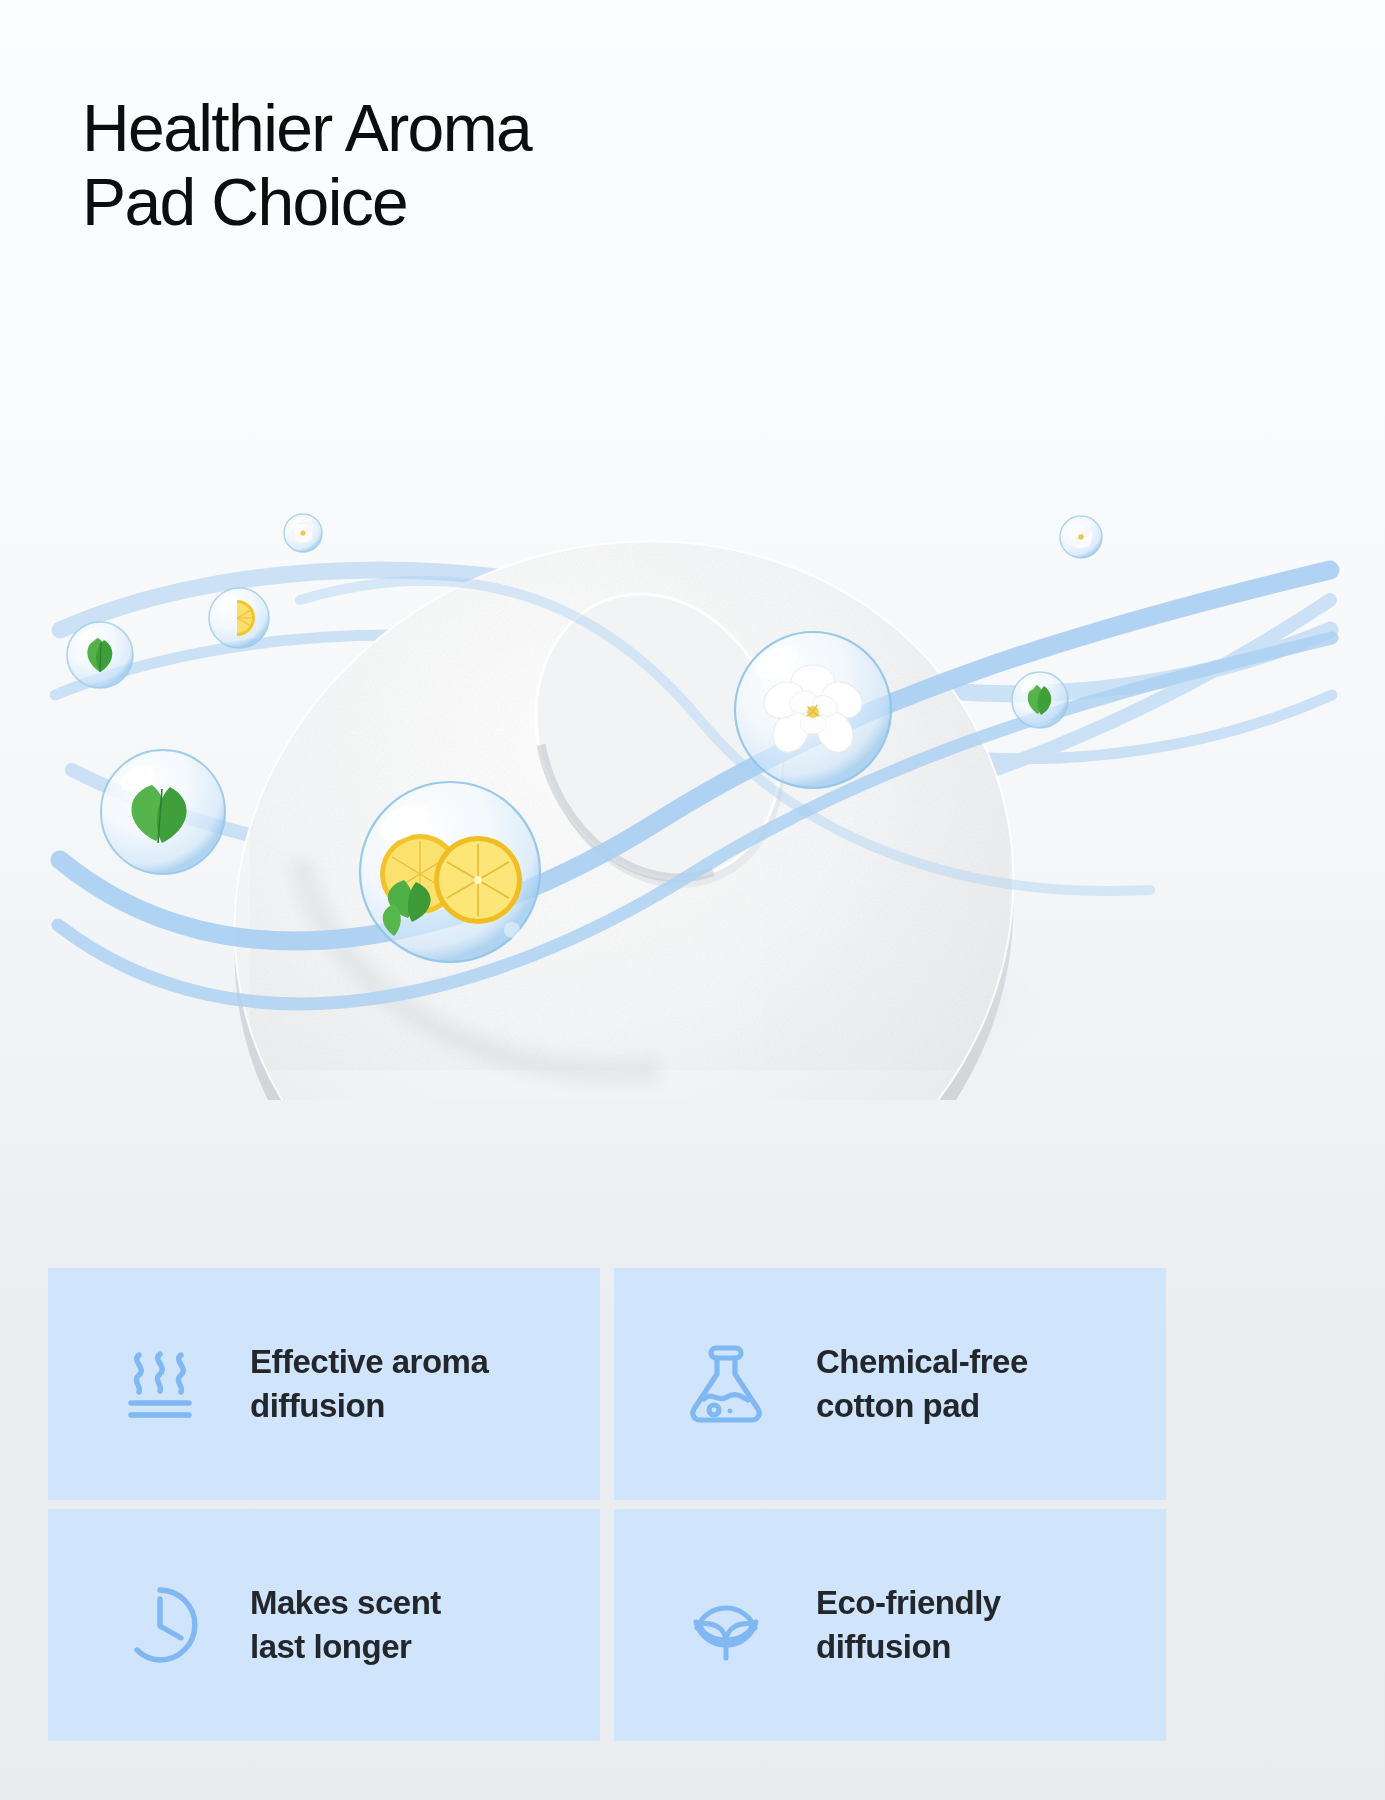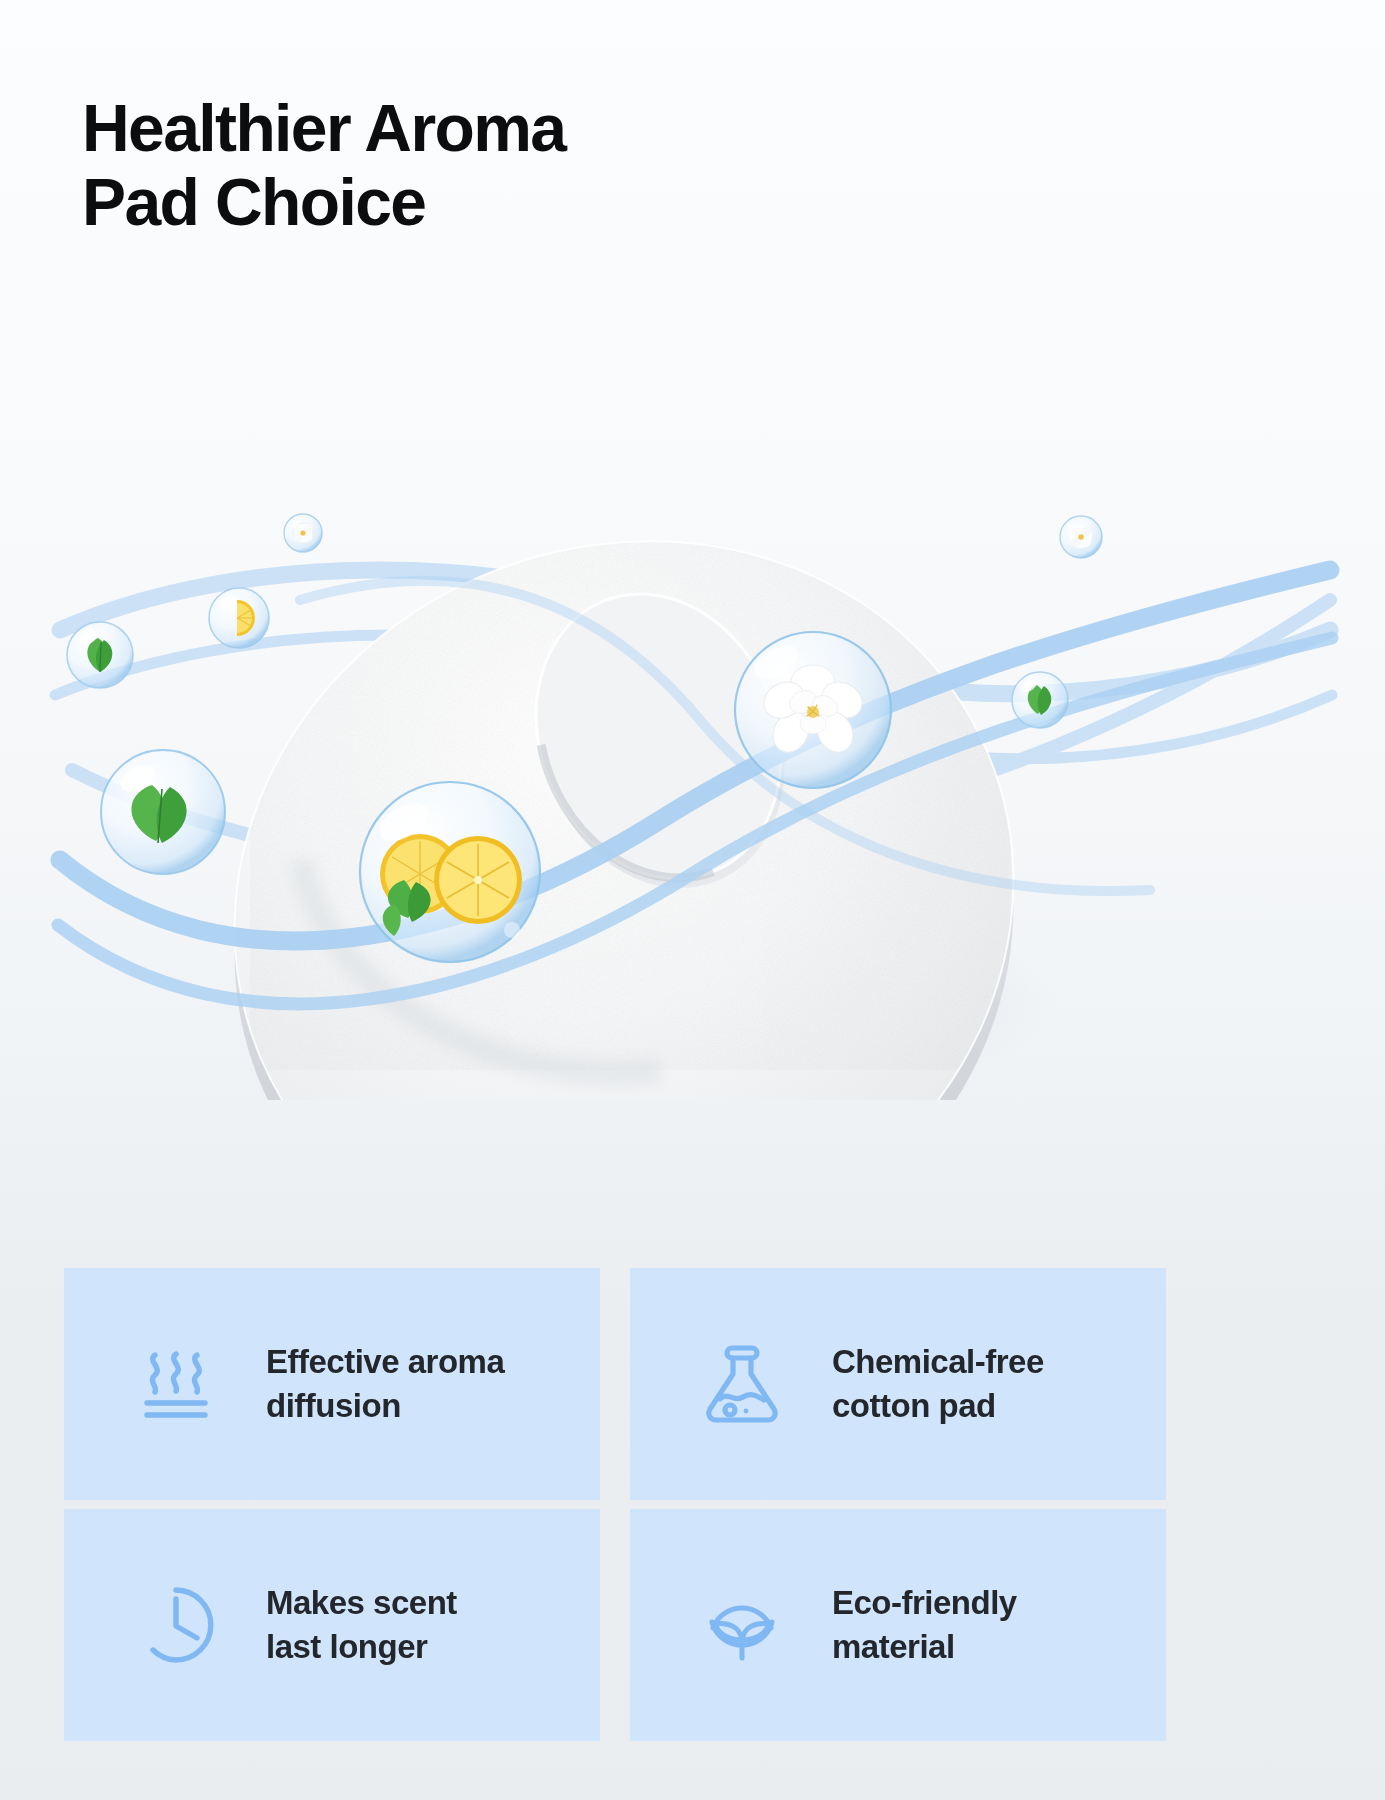--- a/index.html
+++ b/index.html
@@ -24,21 +24,21 @@
   }
 
   
   .headline {
     position: absolute;
     left: 82px;
     top: 92px;
     width: 760px;
     font-size: 66px;
     line-height: 1.12;
-    font-weight: 700;
+    font-weight: 400;
     letter-spacing: -1.6px;
     color: #0B0D0F;
     white-space: pre-line;
   }
 
   
   .hero {
     position: absolute;
     left: 0;
     top: 300px;
@@ -58,21 +58,20 @@
     grid-template-rows: 232px 232px;
     column-gap: 14px;
     row-gap: 9px;
   }
 
   .feature-card {
     background: #D0E4FC;
     display: flex;
     align-items: center;
     padding-left: 62px;
-    margin-left: 16px;
   }
 
   .feature-icon {
     width: 100px;
     height: 100px;
     flex: 0 0 100px;
     display: flex;
     align-items: center;
     justify-content: center;
   }
@@ -365,16 +364,16 @@
     <span class="feature-icon">
       <svg width="86" height="86" viewBox="0 0 86 86" fill="none" stroke="#7FB8F2" stroke-width="5" stroke-linecap="round" stroke-linejoin="round">
         <path d="M14 46 A31 31 0 0 1 72 46"></path>
         <path d="M13 40 A31 31 0 0 0 73 40"></path>
         <path d="M43 58 C30 58 19 52 16 42 C30 40 41 45 43 58 Z"></path>
         <path d="M43 58 C56 58 67 52 70 42 C56 40 45 45 43 58 Z"></path>
         <line x1="43" y1="56" x2="43" y2="76"></line>
       </svg>
     </span>
     <span class="feature-label">Eco-friendly
-material</span>
+diffusion</span>
   </div>
 
 </div>
 
 </body></html>

